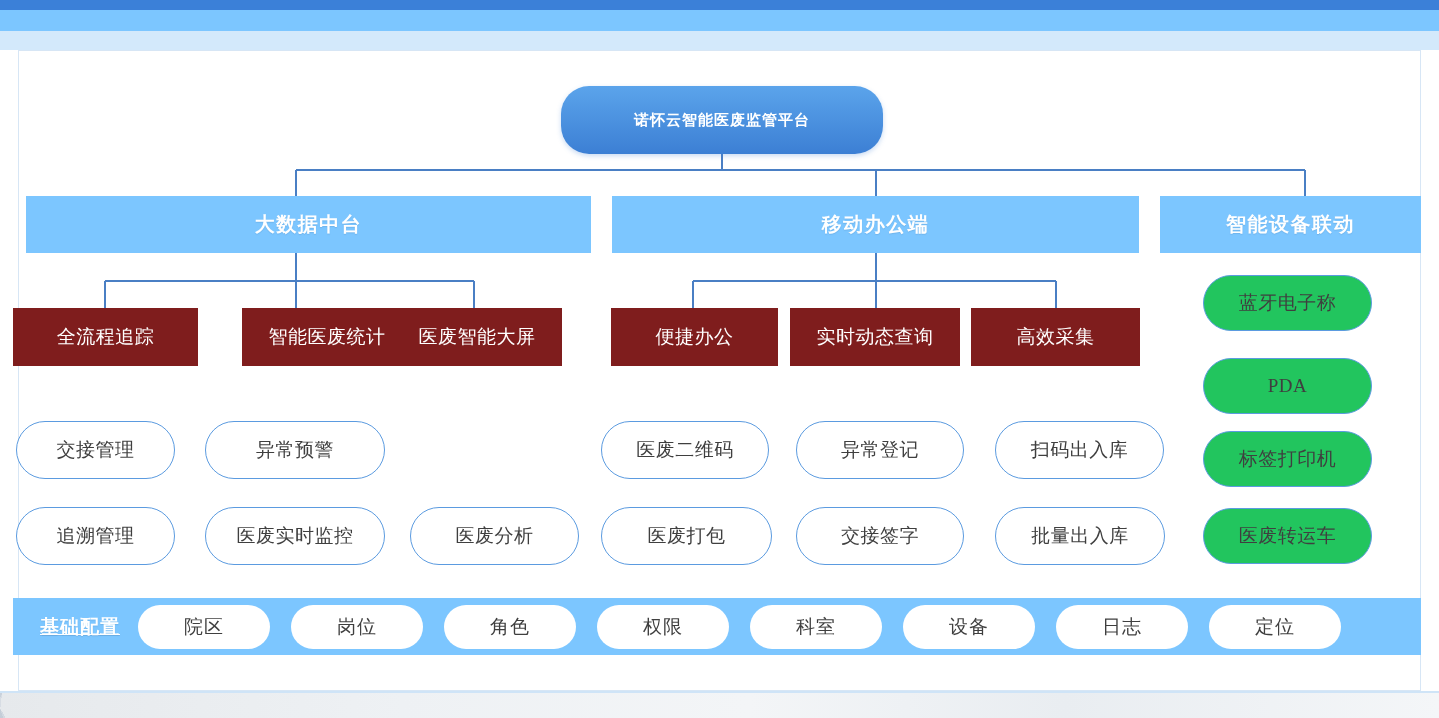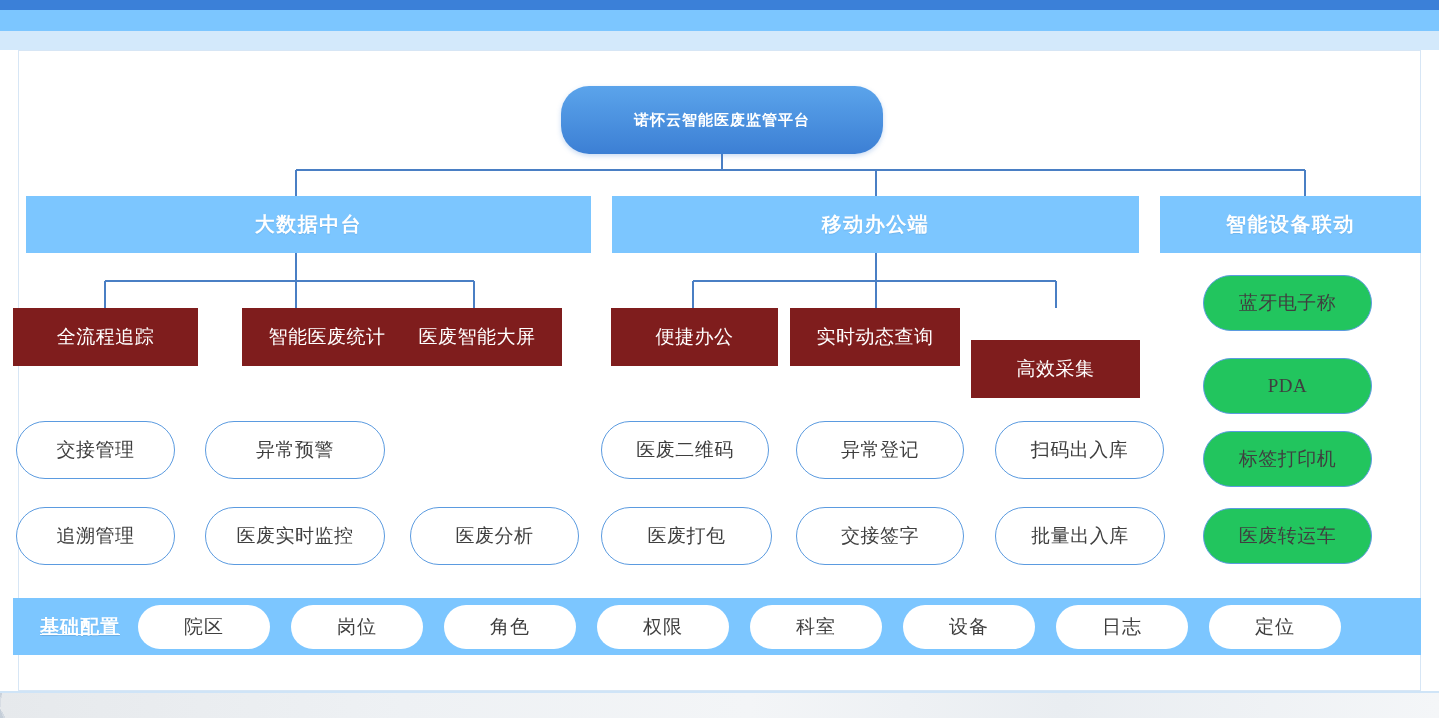--- a/index.html
+++ b/index.html
@@ -114,21 +114,21 @@
     display: flex;
     align-items: center;
     justify-content: center;
     letter-spacing: .5px;
   }
   #lvl3-0 { left: 13px;   width: 185px; }
   #lvl3-1 { left: 210px;  width: 170px; margin-left: 32px; }
   #lvl3-2 { left: 392px;  width: 170px; }
   #lvl3-3 { left: 611px;  width: 167px; }
   #lvl3-4 { left: 790px;  width: 170px; }
-  #lvl3-5 { left: 971px;  width: 169px; margin-top: 32px; }
+  #lvl3-5 { left: 971px;  width: 169px; }
 
   
   .pill {
     position: absolute;
     height: 58px;
     border: 1px solid #5B9BE0;
     border-radius: 29px;
     background: #ffffff;
     color: #3F3F3F;
     font-size: 19px;

